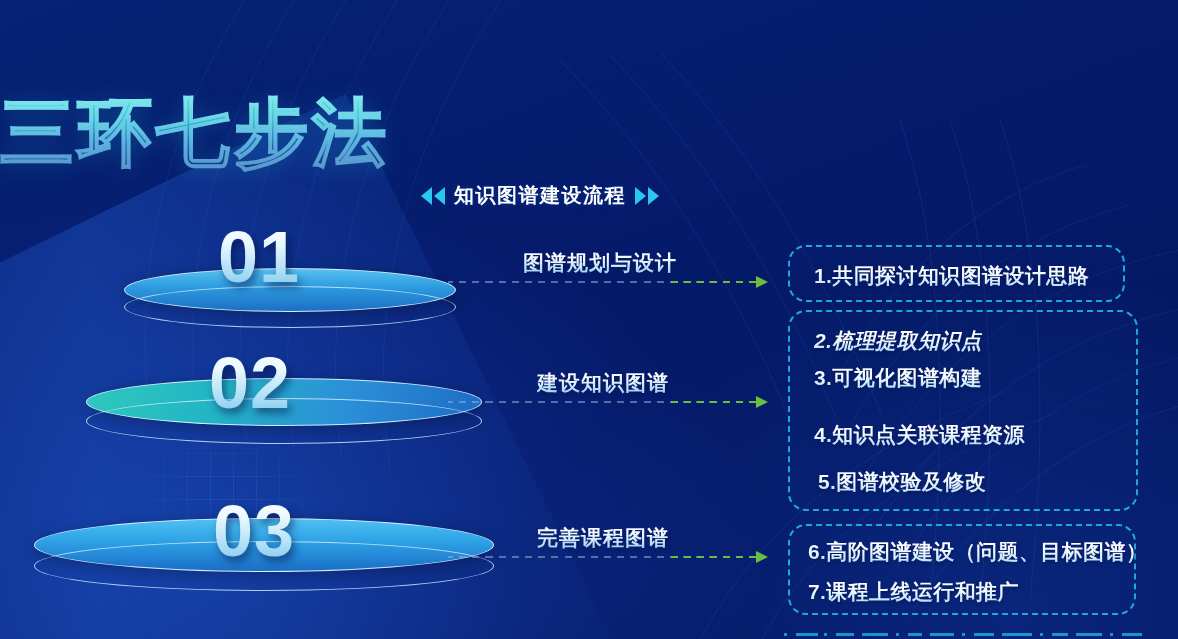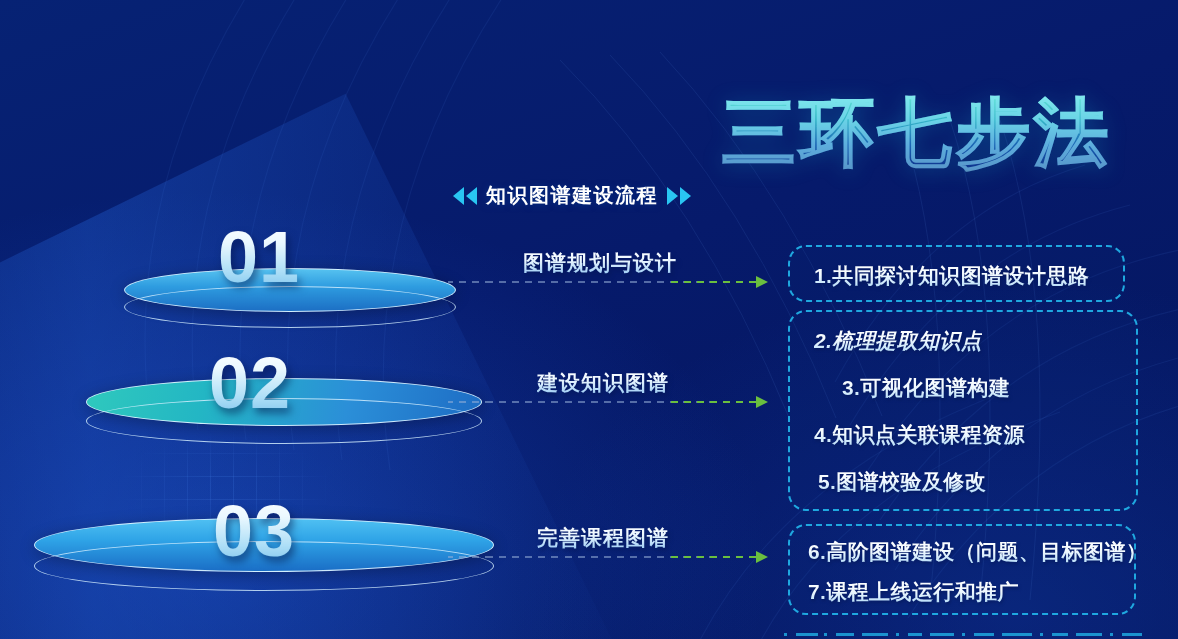--- a/index.html
+++ b/index.html
@@ -49,21 +49,21 @@
             mask-image: radial-gradient(ellipse at center, #000 10%, transparent 72%);
     pointer-events: none;
   }
   .bg-ticks {
     position: absolute; right: 0; bottom: 0;
     width: 400px; height: 8px;
     pointer-events: none; opacity: .85;
   }
 
   
-  .header { position: absolute; left: 0; top: 96px; width: 1080px; text-align: right; padding-left: 32px; }
+  .header { position: absolute; left: 0; top: 96px; width: 1080px; text-align: left; }
 
   .main-title {
     font-size: 74px;
     font-weight: 700;
     letter-spacing: 4px;
     line-height: 1;
     margin: 0;
     color: transparent;
     background-image: linear-gradient(180deg, #63e3d6 0%, #36b6c8 32%, #1a64b4 66%, #0d2f8a 100%);
     -webkit-background-clip: text;
@@ -294,21 +294,21 @@
         <div class="head"></div>
     </div>
   </div>
 
   <div class="panel" style="left:788px; top:245px; width:337px; height:57px;">
     <div class="panel-item" style="top:15px;">1.共同探讨知识图谱设计思路</div>
   </div>
 
   <div class="panel" style="left:788px; top:310px; width:350px; height:201px;">
     <div class="panel-item" style="top:15px;font-style:italic;">2.梳理提取知识点</div>
-    <div class="panel-item" style="top:62px;margin-left:28px;">3.可视化图谱构建</div>
+    <div class="panel-item" style="top:52px;">3.可视化图谱构建</div>
     <div class="panel-item" style="top:109px;">4.知识点关联课程资源</div>
     <div class="panel-item" style="top:156px; left:28px;">5.图谱校验及修改</div>
   </div>
 
   <div class="panel" style="left:788px; top:524px; width:348px; height:91px;">
     <div class="panel-item" style="top:12px; left:18px;">6.高阶图谱建设（问题、目标图谱）</div>
     <div class="panel-item" style="top:52px; left:18px;">7.课程上线运行和推广</div>
   </div>
 
 </div>

